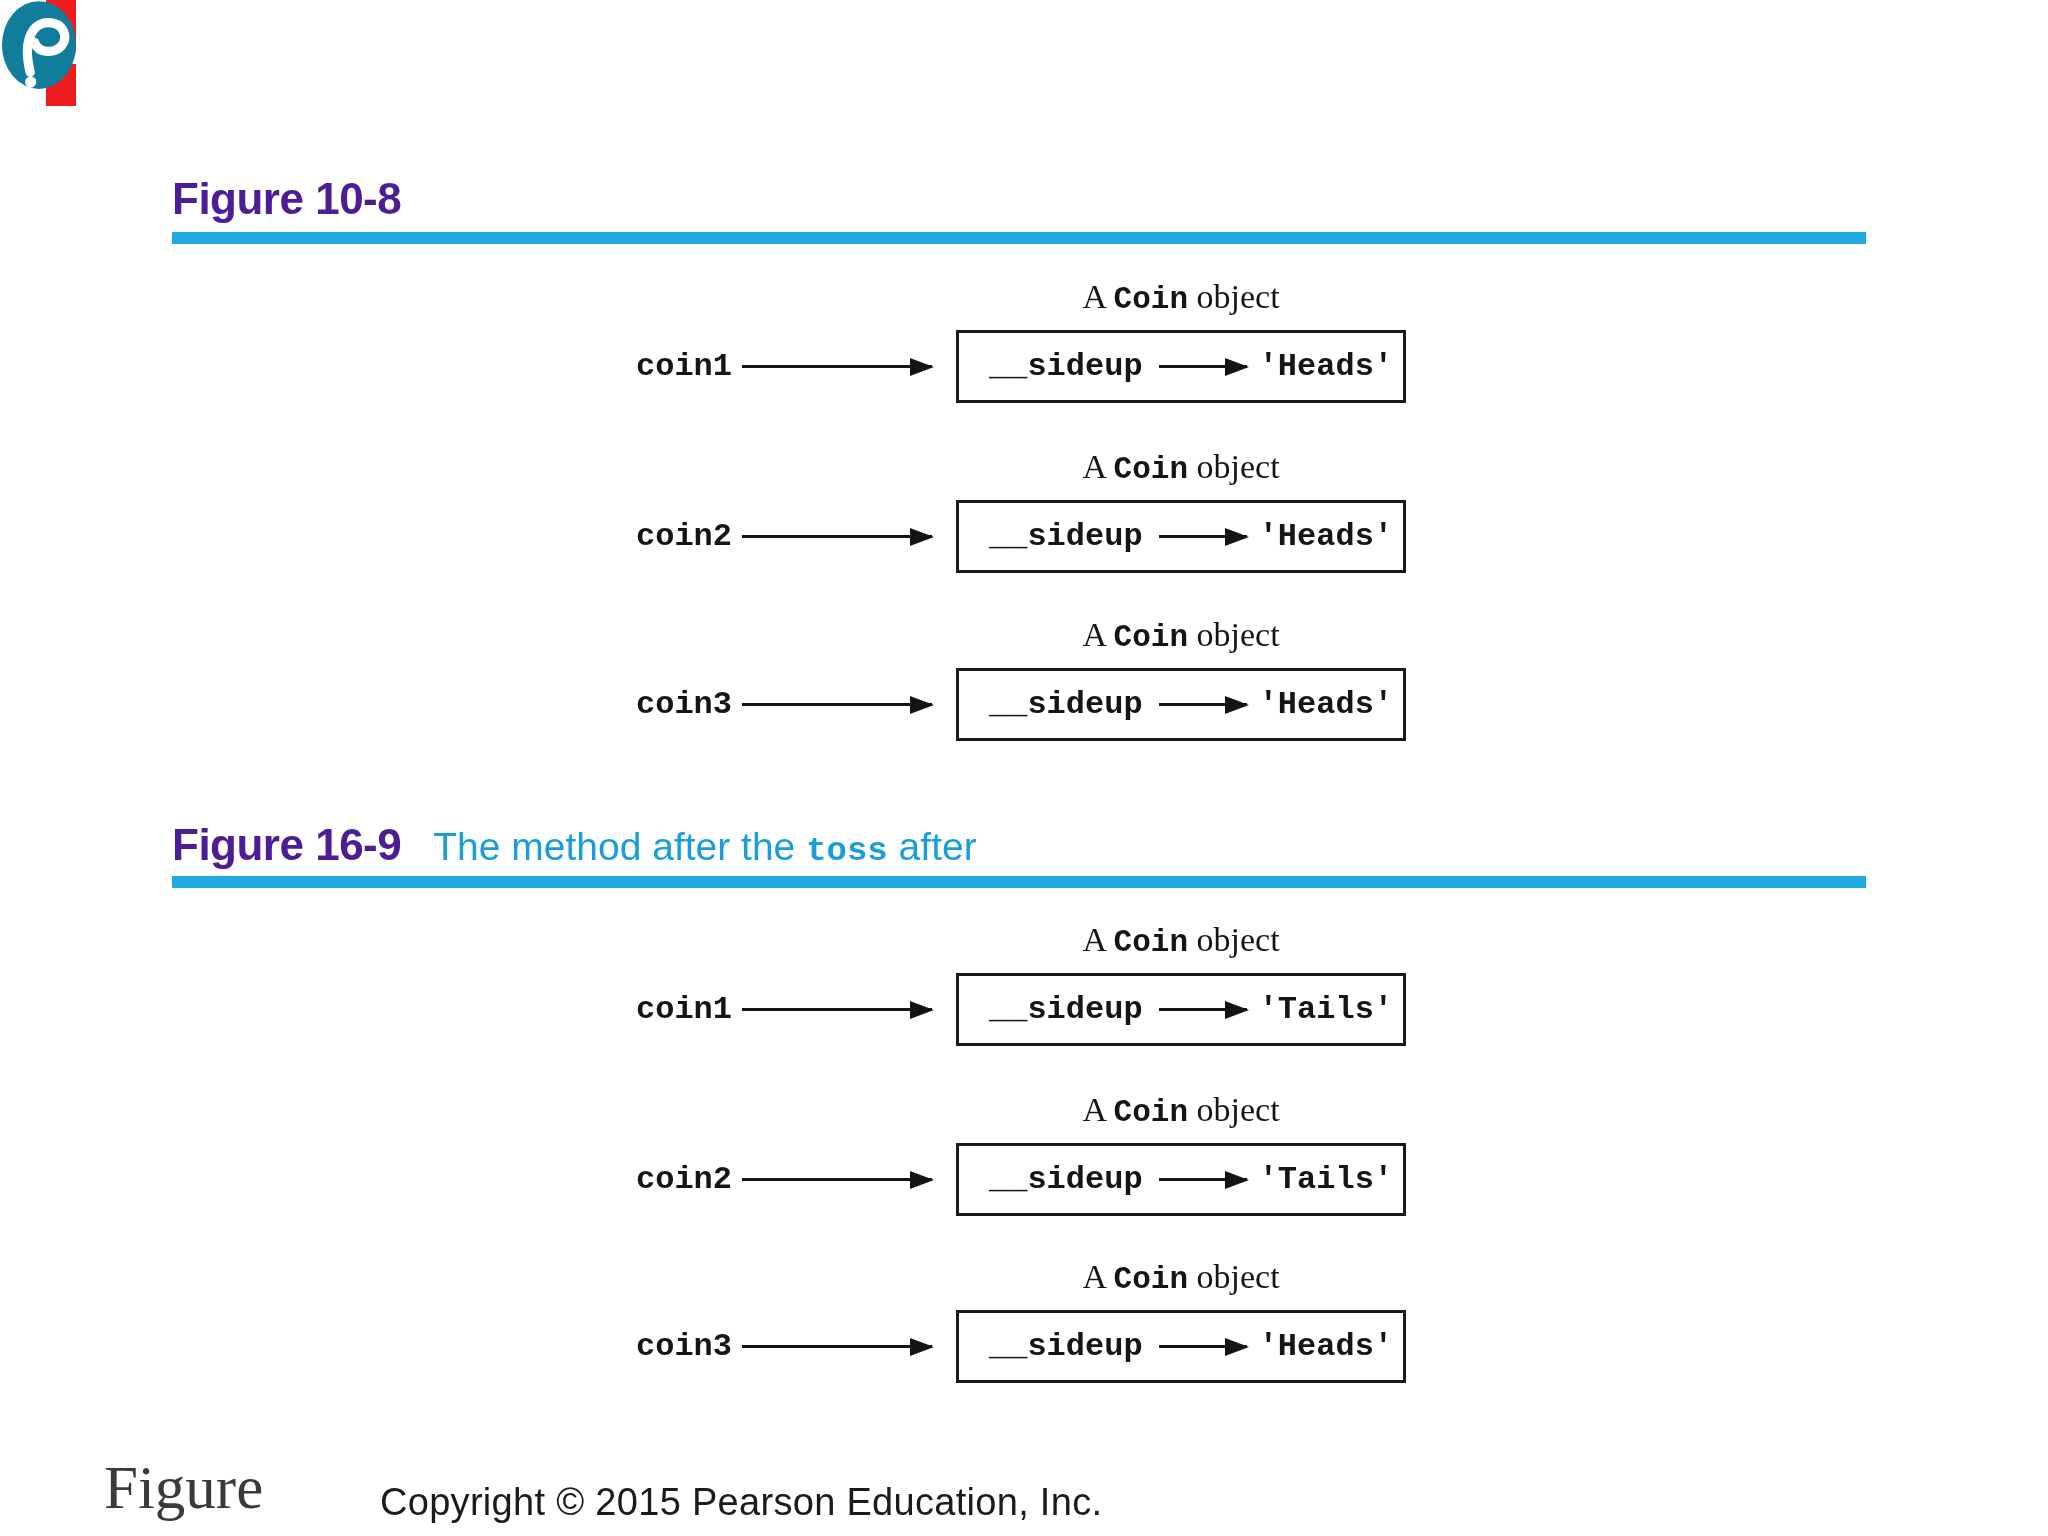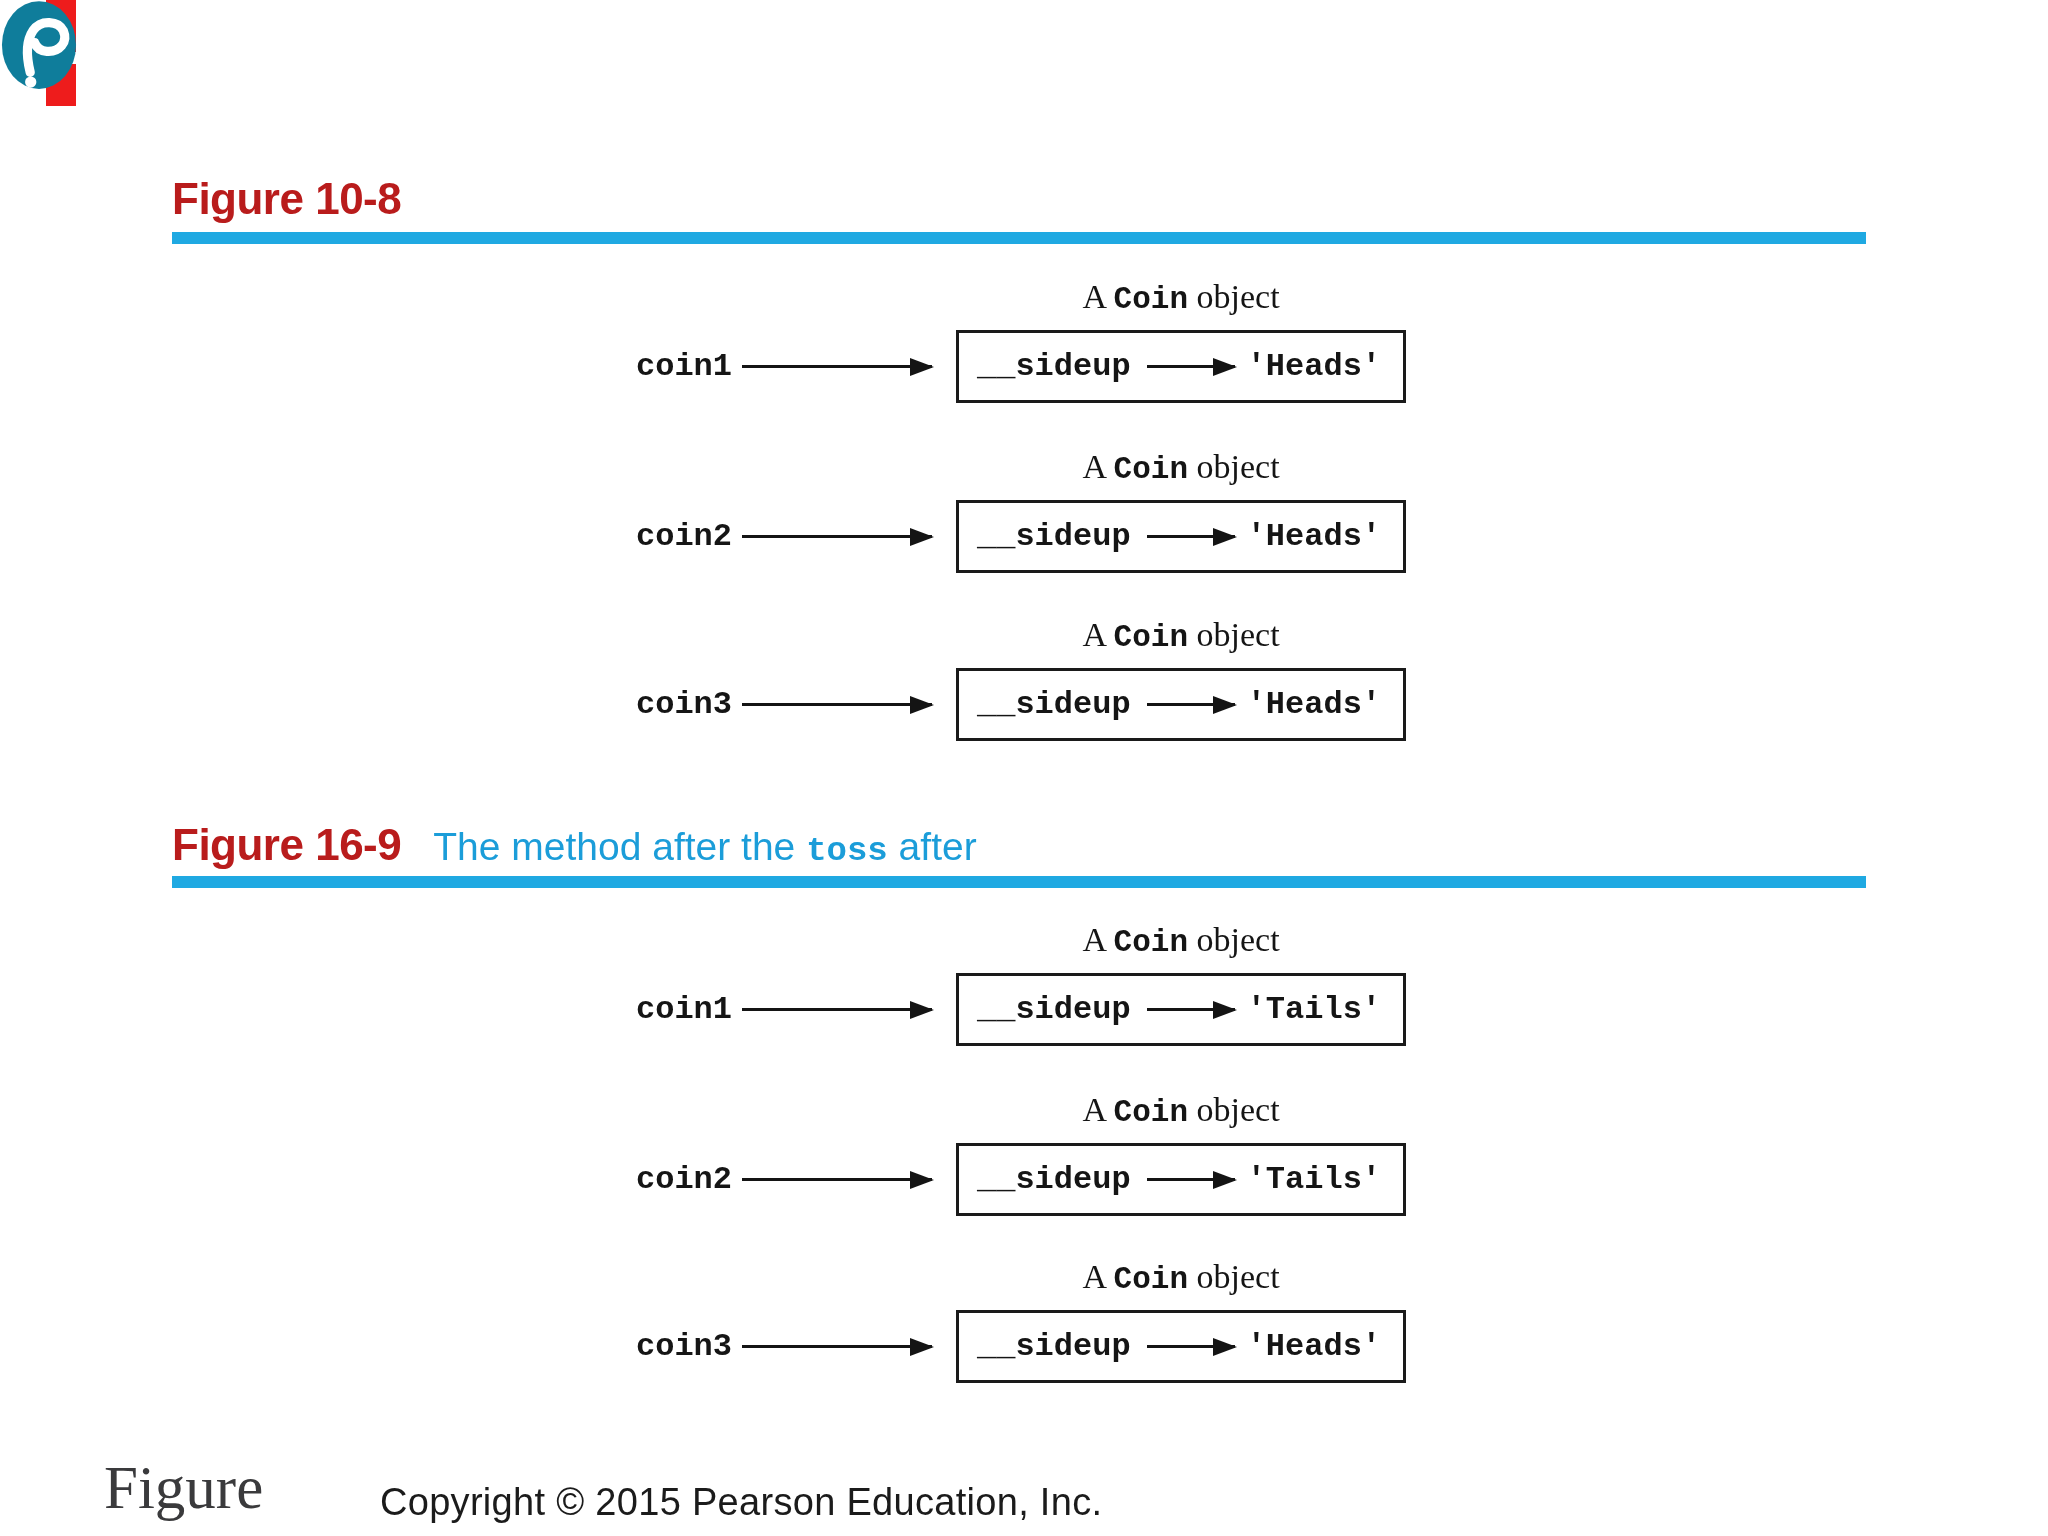--- a/index.html
+++ b/index.html
@@ -6,21 +6,21 @@
   #canvas{position:relative;width:2048px;height:1536px;background:#ffffff;overflow:hidden;
           font-family:"Liberation Sans",sans-serif;}
 
   
   .red-mark{position:absolute;left:46px;width:30px;}
   #red-mark-top{top:0;height:52px;}
   #red-mark-bottom{top:64px;height:42px;}
 
   
   .fig-head{position:absolute;left:172px;display:flex;align-items:baseline;white-space:pre;}
-  .fig-label{font-size:44px;font-weight:bold;color:#b91c1c;letter-spacing:-0.5px;}
+  .fig-label{font-size:44px;font-weight:bold;color:#4c1d95;letter-spacing:-0.5px;}
   .fig-caption{margin-left:32px;color:#1b9dd9;}
   .cap-seg{font-family:"Liberation Sans",sans-serif;font-size:39px;}
   .cap-seg.mono-seg{font-family:"Liberation Mono",monospace;font-size:34px;font-weight:bold;}
   .rule{position:absolute;left:172px;width:1694px;height:12px;}
 
   
   .coin-row{position:absolute;left:0;top:0;width:2048px;height:130px;}
   .obj-label{position:absolute;left:956px;width:450px;top:0;text-align:center;
              font-family:"Liberation Serif",serif;font-size:34px;color:#151515;white-space:pre;}
   .obj-label .ol-code{font-family:"Liberation Mono",monospace;font-size:31px;font-weight:bold;}
@@ -28,21 +28,21 @@
   .var-name{position:absolute;left:560px;top:52px;width:172px;height:73px;line-height:73px;
             text-align:right;font-size:32px;}
   .arrow{background:#141414;height:3px;position:relative;}
   .arrow::after{content:"";position:absolute;right:-2px;top:50%;transform:translateY(-50%);
                 width:0;height:0;border-left:24px solid #141414;
                 border-top:9px solid transparent;border-bottom:9px solid transparent;}
   .long-arrow{position:absolute;left:742px;top:87px;width:190px;}
   .obj-box{position:absolute;left:956px;top:52px;width:450px;height:73px;box-sizing:border-box;
            border:3px solid #1a1a1a;background:#ffffff;display:flex;align-items:center;
            padding-left:18px;}
-  .attr{font-size:32px;}
+  .attr{font-size:32px;margin-left:12px;}
   .attr-arrow{width:88px;margin:0 12px 0 16px;flex:none;}
   .value{font-size:32px;white-space:pre;}
   #pearson-logo{position:absolute;left:0;top:0;width:78px;height:90px;}
   #brand-wordmark{position:absolute;left:104px;top:1457px;font-family:"Liberation Serif",serif;
                   font-size:61px;line-height:1;color:#3a3a3c;}
   #copyright-text{position:absolute;left:380px;top:1483px;font-size:38px;line-height:1;
                   color:#1b1b1b;letter-spacing:0.3px;}
 </style>
 </head>
 <body>

